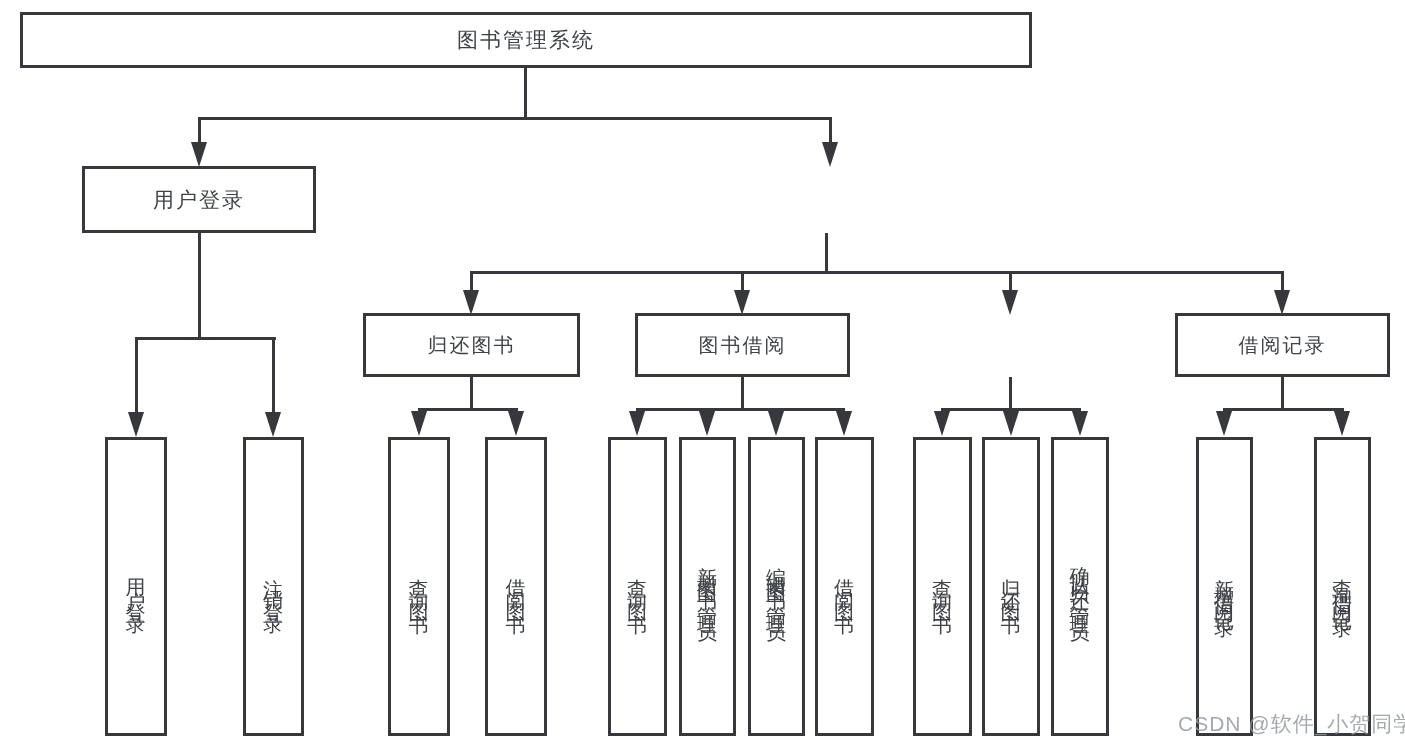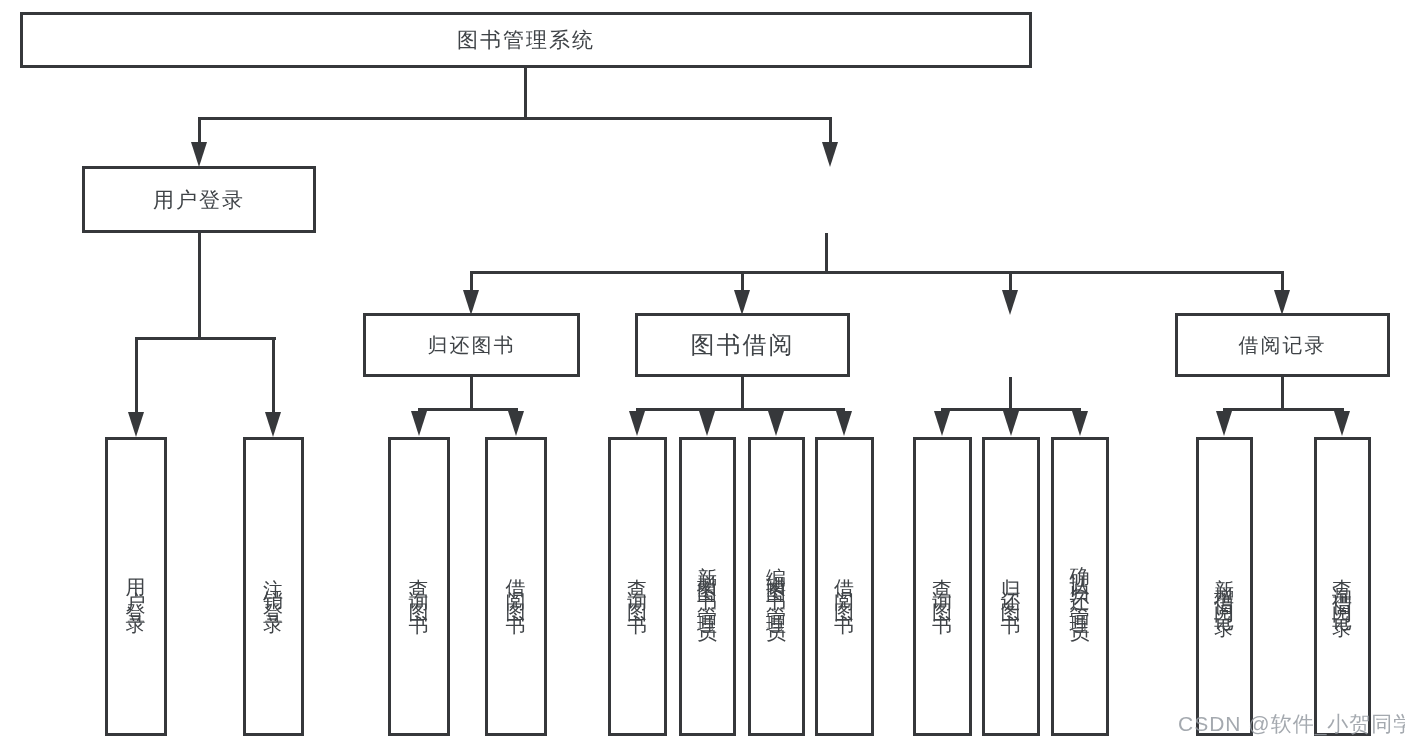--- a/index.html
+++ b/index.html
@@ -66,21 +66,21 @@
   <div class="vline" style="left:741px;top:271px;height:22px;"></div>
   <div class="arrow" style="left:734px;top:290px;"></div>
   <div class="vline" style="left:1009px;top:271px;height:22px;"></div>
   <div class="arrow" style="left:1002px;top:290px;"></div>
   <div class="vline" style="left:1281px;top:271px;height:22px;"></div>
   <div class="arrow" style="left:1274px;top:290px;"></div>
 
   <div class="box hbox" style="left:363px;top:313px;width:217px;height:64px;font-size:20px;">
     <span>归还图书</span>
   </div>
-  <div class="box hbox" style="left:635px;top:313px;width:215px;height:64px;font-size:24px;">
+  <div class="box hbox" style="left:635px;top:313px;width:215px;height:64px;font-size:20px;">
     <span>图书借阅</span>
   </div>
   <div class="box hbox" style="left:1175px;top:313px;width:215px;height:64px;font-size:20px;">
     <span>借阅记录</span>
   </div>
 
   <div class="vline" style="left:470px;top:377px;height:34px;"></div>
   <div class="hline" style="left:418px;top:408px;width:100px;"></div>
   <div class="arrow" style="left:411px;top:411px;"></div>
   <div class="arrow" style="left:508px;top:411px;"></div>

